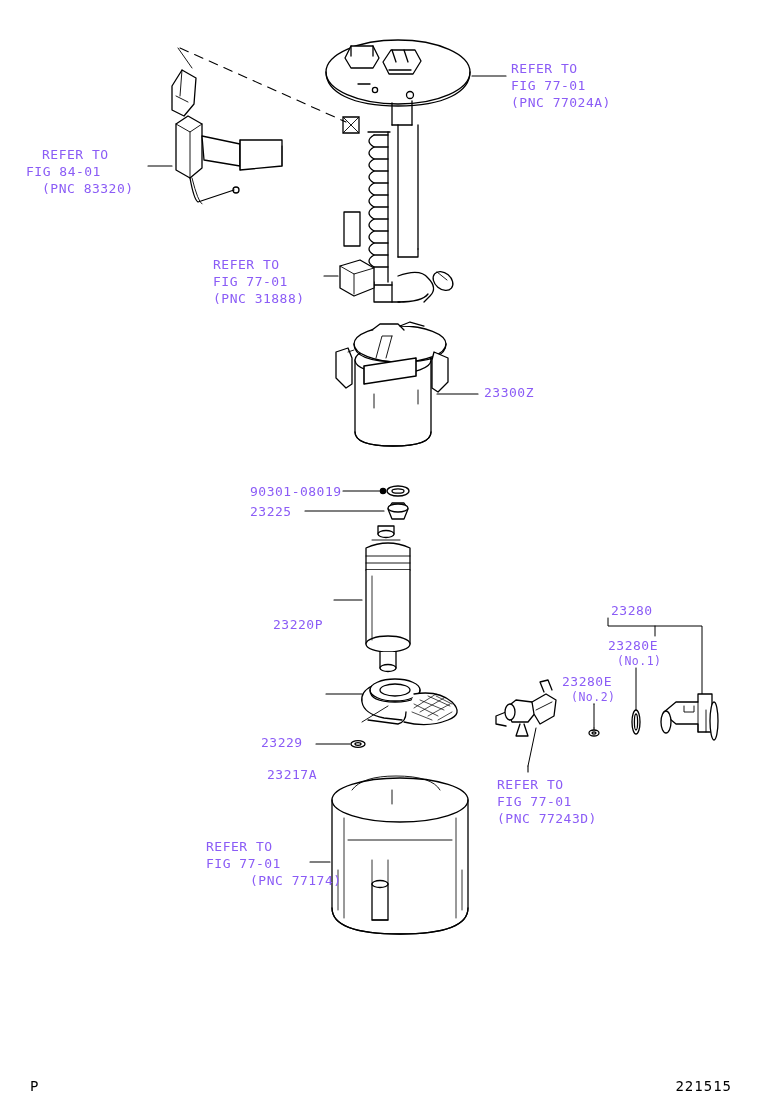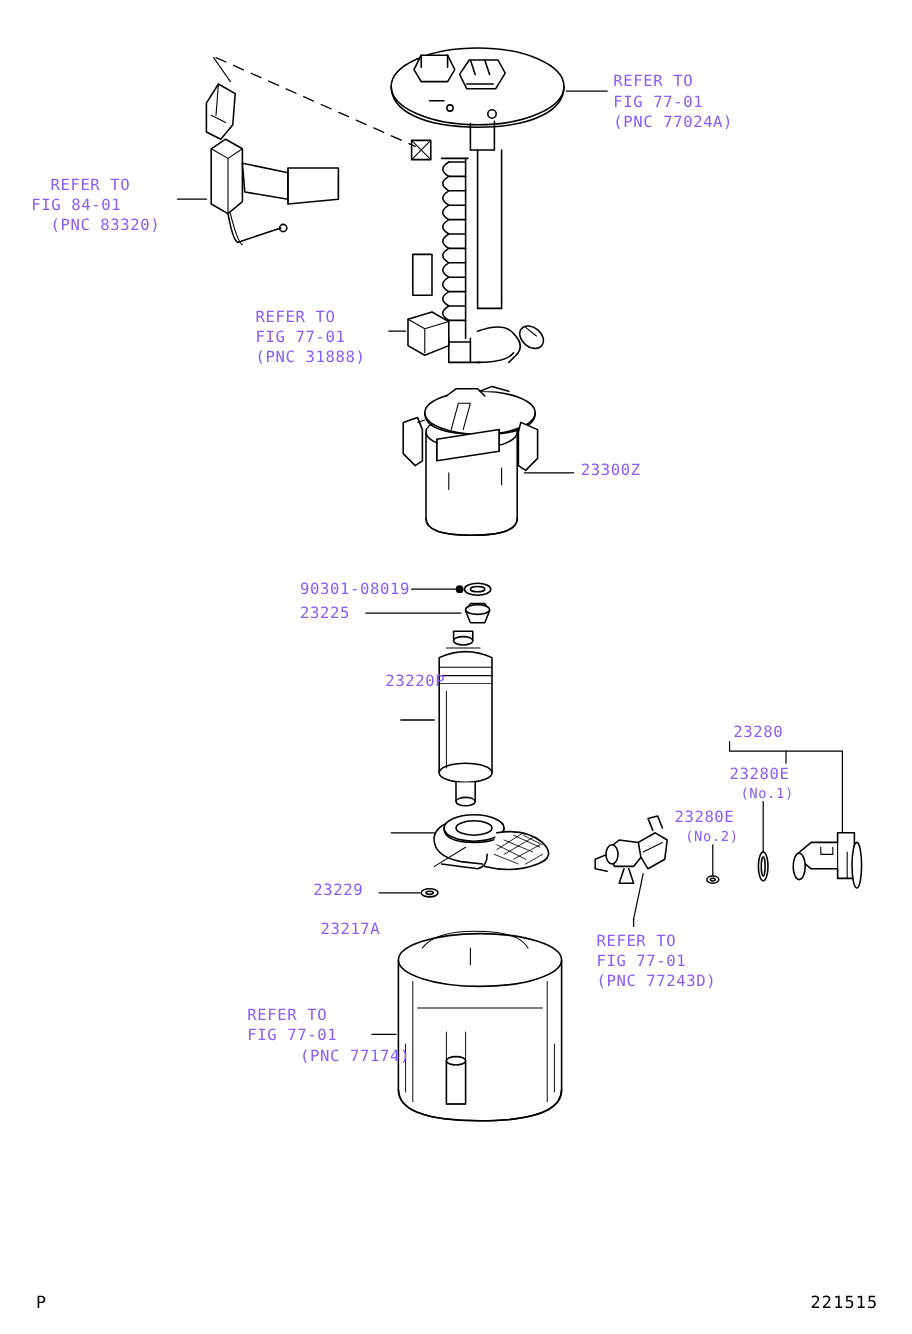--- a/index.html
+++ b/index.html
@@ -276,21 +276,21 @@
   <div class="lbl" style="left:497px; top:793px;"><span>FIG 77-01</span></div>
   <div class="lbl" style="left:497px; top:810px;"><span>(PNC 77243D)</span></div>
 
   <div class="lbl" style="left:206px; top:838px;"><span>REFER TO</span></div>
   <div class="lbl" style="left:206px; top:855px;"><span>FIG 77-01</span></div>
   <div class="lbl" style="left:206px; top:872px;margin-left:44px;"><span>(PNC 77174)</span></div>
 
   <div class="lbl" style="left:484px; top:384px;"><span>23300Z</span></div>
   <div class="lbl" style="left:250px; top:483px;"><span>90301-08019</span></div>
   <div class="lbl" style="left:250px; top:503px;"><span>23225</span></div>
-  <div class="lbl" style="left:273px; top:560px;margin-left:48px;"><span>23220P</span></div>
+  <div class="lbl" style="left:273px; top:616px;"><span>23220P</span></div>
   <div class="lbl" style="left:267px; top:723px;margin-top:43px;"><span>23217A</span></div>
   <div class="lbl" style="left:261px; top:734px;"><span>23229</span></div>
 
   <div class="lbl" style="left:611px; top:602px;"><span>23280</span></div>
   <div class="lbl" style="left:608px; top:637px;"><span>23280E</span></div>
   <div class="lbl small" style="left:617px; top:654px;"><span>(No.1)</span></div>
   <div class="lbl" style="left:562px; top:673px;"><span>23280E</span></div>
   <div class="lbl small" style="left:571px; top:690px;"><span>(No.2)</span></div>
 
   <div class="corner" id="page-mark">P</div>

